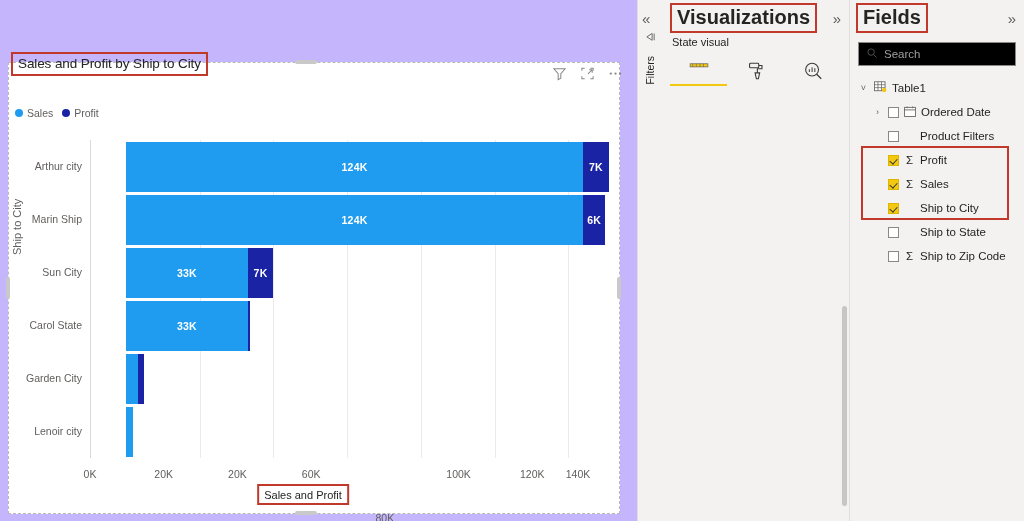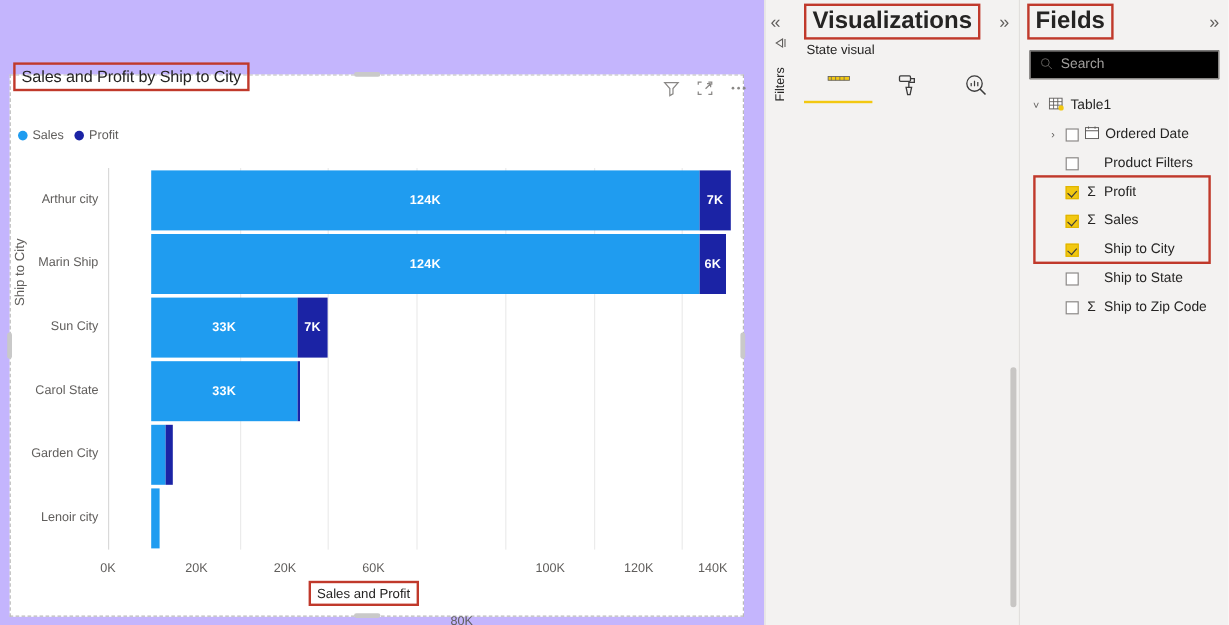--- a/index.html
+++ b/index.html
@@ -259,21 +259,21 @@
     </div>
 
   <div class="xaxis-title hl">Sales and Profit</div>
 <div class="xtick" style="left: 90px; top: 468px;">0K</div>
     <div class="xtick" style="left: 163.714px; top: 468px;">20K</div>
     <div class="xtick" style="left: 237.429px; top: 468px;">20K</div>
     <div class="xtick" style="left: 311.143px; top: 468px;">60K</div>
     <div class="xtick" style="left: 384.857px; top: 468px; margin-top: 44px;">80K</div>
     <div class="xtick" style="left: 458.571px; top: 468px;">100K</div>
     <div class="xtick" style="left: 532.286px; top: 468px;">120K</div>
-    <div class="xtick" style="left: 594px; top: 468px;">140K</div>
+    <div class="xtick" style="left: 578px; top: 468px;">140K</div>
     <div class="cat-label" style="left: 8px; top: 159.5px;">Arthur city</div>
     <div class="cat-label" style="left: 8px; top: 212.5px;">Marin Ship</div>
     <div class="cat-label" style="left: 8px; top: 265.5px;">Sun City</div>
     <div class="cat-label" style="left: 8px; top: 318.5px;">Carol State</div>
     <div class="cat-label" style="left: 8px; top: 371.5px;">Garden City</div>
     <div class="cat-label" style="left: 8px; top: 424.5px;">Lenoir city</div>
   </div>
 
 <div id="viz-pane">
   <div class="pane-head" style="left:4px;">

